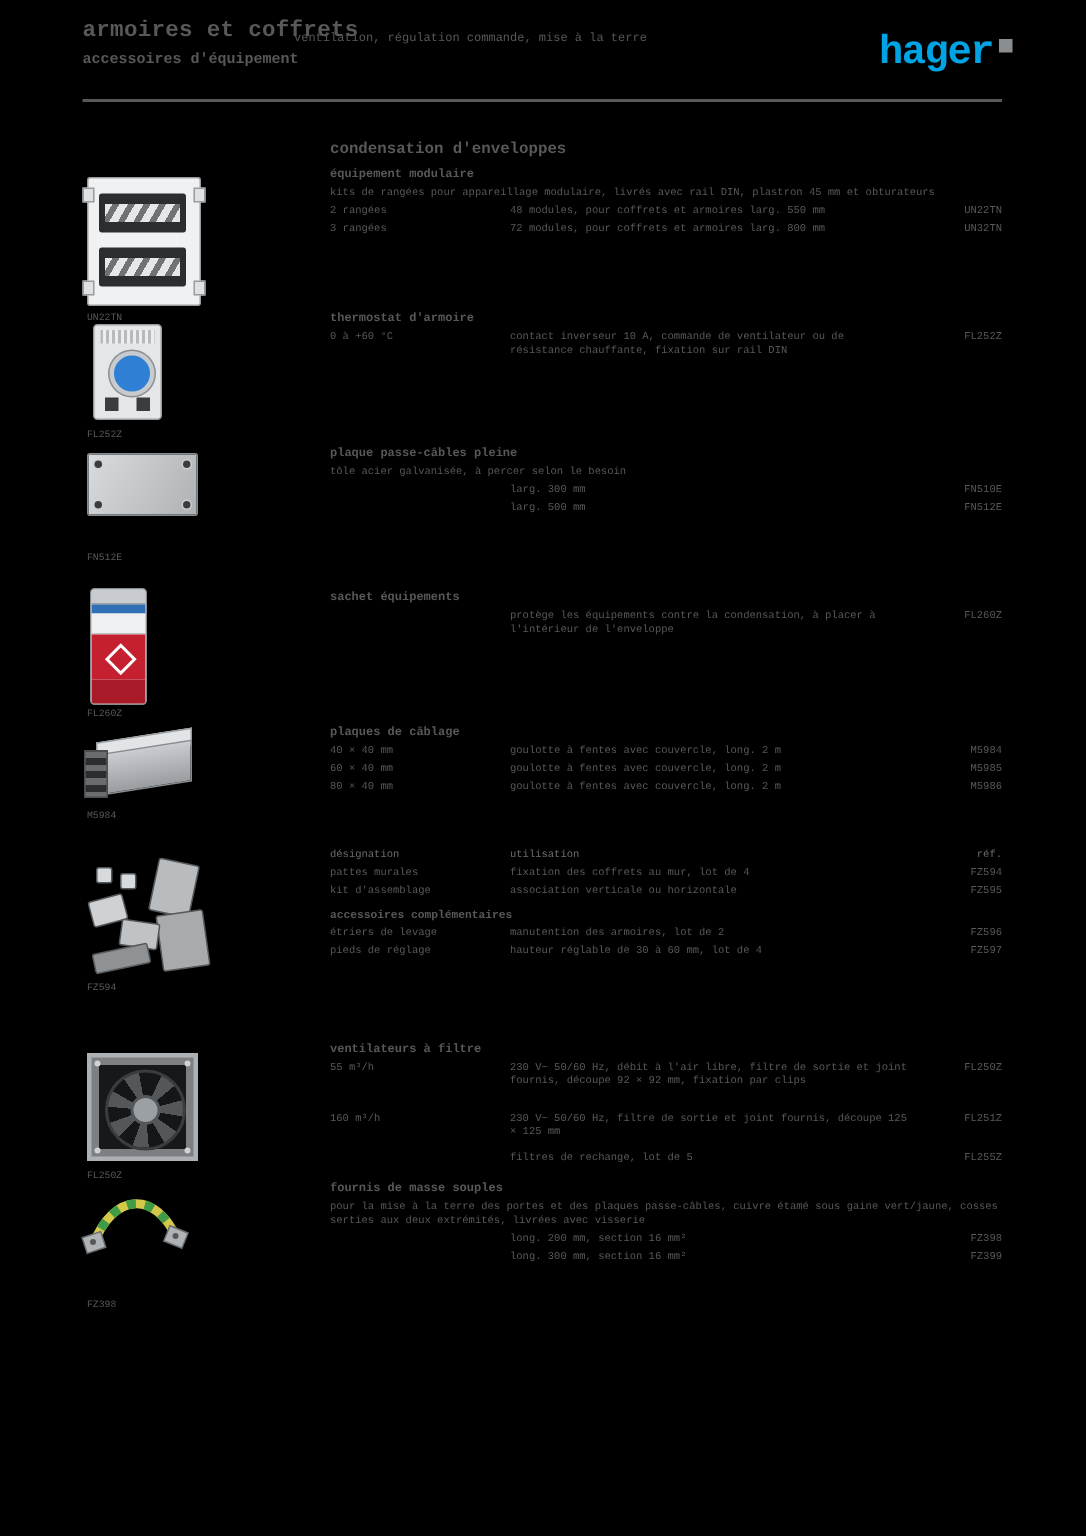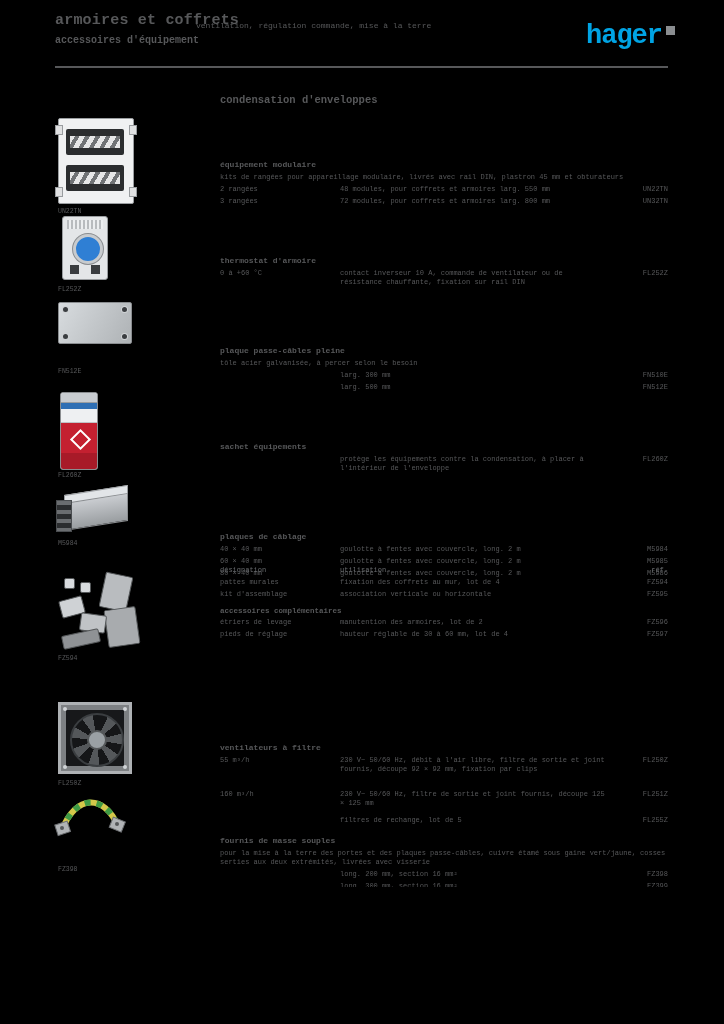--- a/index.html
+++ b/index.html
@@ -14,21 +14,21 @@
   .hdr-rule{left:55px;top:66px;width:613px;height:2px;background:#57585a;}
   .logo-wrap{left:586px;top:22px;display:flex;align-items:flex-start;gap:4px;}
   .logo-text{font-size:27px;font-weight:bold;letter-spacing:-1px;color:#00a4e4;line-height:28px;}
   .logo-block{width:9px;height:9px;background:#8a8d90;margin-top:4px;}
 
   .section-heading{left:220px;top:94px;font-size:10.5px;font-weight:bold;}
 
   
   .product{position:absolute;left:0;width:724px;}
   .ptext{position:absolute;left:220px;width:448px;}
-  .pheading{font-size:8px;font-weight:bold;line-height:10px;margin-top:48px;}
+  .pheading{font-size:8px;font-weight:bold;line-height:10px;}
   .pintro{font-size:7px;line-height:9px;margin-top:3px;}
   .trow{display:flex;font-size:7px;line-height:9px;margin-top:3px;}
   .c1{width:120px;flex:none;}
   .c2{flex:1;}
   .ref{width:60px;flex:none;text-align:right;}
   .caption{position:absolute;font-size:6.5px;line-height:8px;width:110px;}
   .colhead{color:#6a6d70;}
   .subhead{font-size:7.5px;font-weight:bold;margin-top:8px;}
 
   

